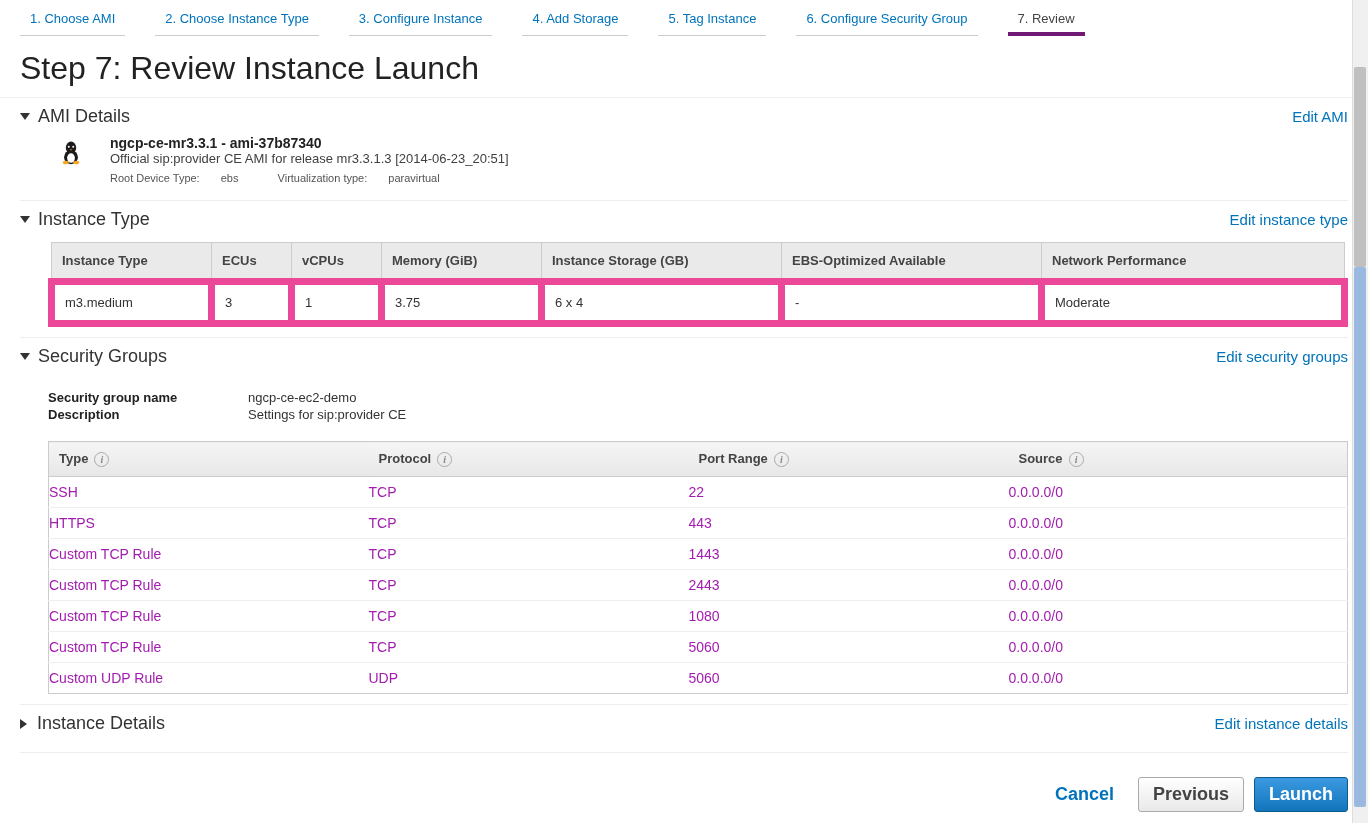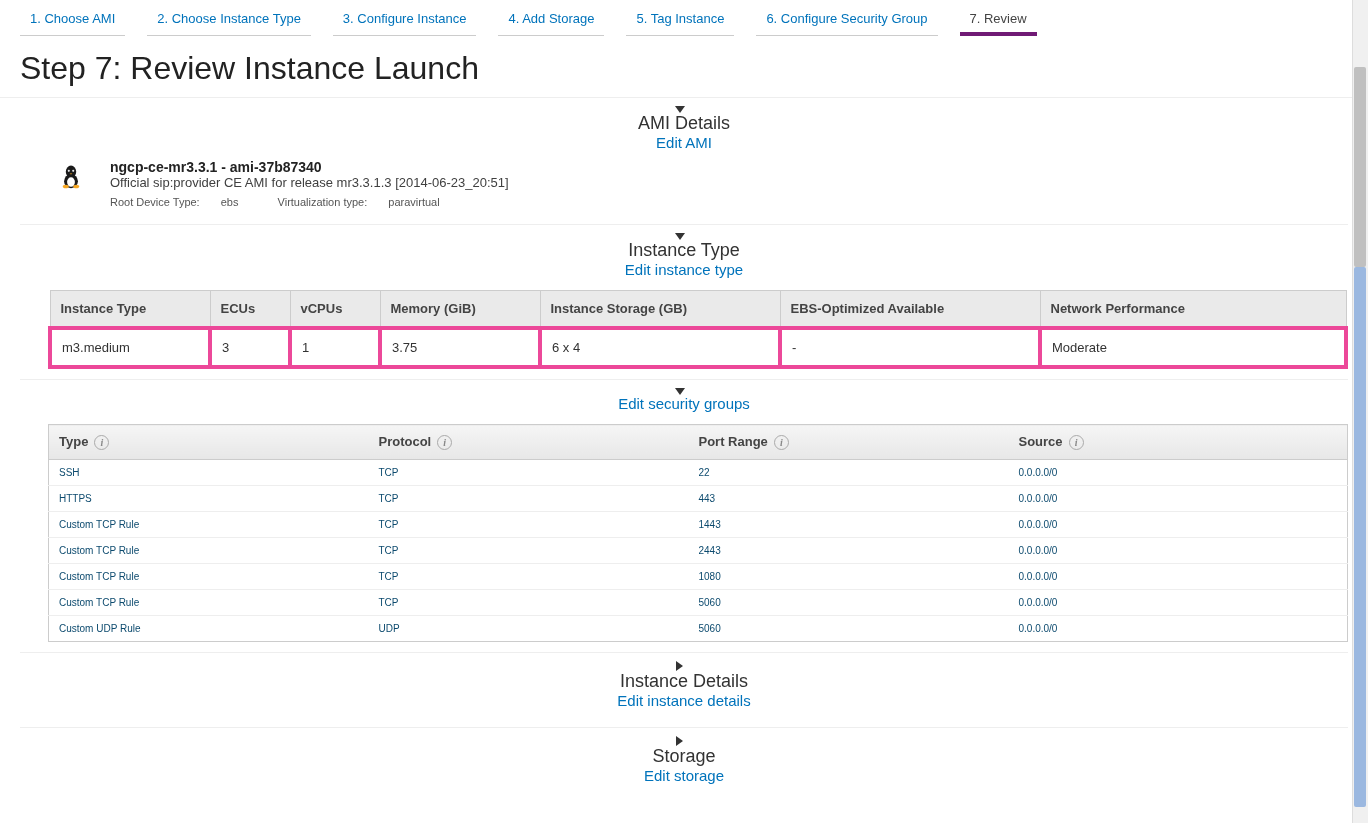--- a/index.html
+++ b/index.html
@@ -7,21 +7,21 @@
     margin: 0;
     font-family: Arial, Helvetica, sans-serif;
     font-size: 13px;
     color: #333;
     background: #fff;
     width: 1368px;
     overflow-x: hidden;
   }
   .wizard-tabs {
     display: flex;
-    gap: 8px;
+    gap: 16px;
     padding: 5px 20px 0 20px;
   }
   .wizard-tab {
     padding: 6px 10px;
     color: #0073bb;
     font-size: 13px;
     border-bottom: 1px solid #ccc;
     cursor: pointer;
     margin-right: 14px;
   }
@@ -42,21 +42,20 @@
   }
   .section {
     border-bottom: 1px solid #eee;
     padding-bottom: 10px;
   }
   .section-header {
     display: flex;
     align-items: center;
     padding: 8px 0;
     position: relative;
-    flex-direction: column;
   }
   .caret {
     width: 0; height: 0;
     border-left: 5px solid transparent;
     border-right: 5px solid transparent;
     border-top: 7px solid #333;
     margin-right: 8px;
   }
   .caret.right {
     border-top: 5px solid transparent;
@@ -100,21 +99,21 @@
     background: #eaeaea;
     font-weight: bold;
     text-align: left;
     padding: 10px 10px;
     border: 1px solid #ccc;
     font-size: 13px;
     color: #444;
   }
   .instance-table td {
     padding: 10px 10px;
-    border: 4px solid #ec4899;
+    border: 7px solid #ec4899;
     font-size: 13px;
     color: #333;
   }
   .sg-meta {
     padding: 14px 0 14px 28px;
   }
   .sg-meta-row { display: flex; padding: 1px 0; }
   .sg-meta-label { width: 200px; font-weight: bold; font-size: 13px; color: #222; }
   .sg-meta-value { font-size: 13px; color: #333; }
   .sg-table {
@@ -126,24 +125,24 @@
     background: linear-gradient(#f5f5f5,#e7e7e7);
     font-weight: bold;
     text-align: left;
     padding: 9px 10px;
     border-bottom: 1px solid #ccc;
     font-size: 13px;
     color: #444;
     margin-left: 15px;
   }
   .sg-table td {
-    padding: 7px 10px;
+    padding: 7px 0;
     border-bottom: 1px solid #eee;
-    font-size: 10px;
-    color: #0c4a6e;
+    font-size: 14px;
+    color: #a21caf;
   }
   .sg-table tr:last-child td { border-bottom: none; }
   .info-icon {
     display: inline-flex;
     width: 15px; height: 15px;
     border: 1px solid #aaa;
     border-radius: 50%;
     justify-content: center;
     align-items: center;
     font-size: 10px;
@@ -277,21 +276,32 @@
         <td>-</td>
         <td>Moderate</td>
       </tr>
         </tbody>
     </table>
   </div>
 
   <div class="section">
     <div class="section-header">
       <span class="caret"></span>
+      <span class="section-title">Security Groups</span>
       <span class="edit-link">Edit security groups</span>
+    </div>
+    <div class="sg-meta">
+      <div class="sg-meta-row">
+        <div class="sg-meta-label">Security group name</div>
+        <div class="sg-meta-value">ngcp-ce-ec2-demo</div>
+      </div>
+      <div class="sg-meta-row">
+        <div class="sg-meta-label">Description</div>
+        <div class="sg-meta-value">Settings for sip:provider CE</div>
+      </div>
     </div>
     <table class="sg-table">
       <thead>
           <tr>
         <th style="width:320px"><span>Type</span><span class="info-icon">i</span></th>
         <th style="width:320px"><span>Protocol</span><span class="info-icon">i</span></th>
         <th style="width:320px"><span>Port Range</span><span class="info-icon">i</span></th>
         <th><span>Source</span><span class="info-icon">i</span></th>
       </tr>
         </thead>
@@ -343,27 +353,20 @@
   </div>
 
   <div class="section">
     <div class="section-header">
       <span class="caret right"></span>
       <span class="section-title">Instance Details</span>
       <span class="edit-link">Edit instance details</span>
     </div>
   </div>
 
-  <div class="section" style="border-bottom:none;">
-    <div class="section-header">
-      <span class="caret right"></span>
-      <span class="section-title">Storage</span>
-      <span class="edit-link">Edit storage</span>
-    </div>
-  </div>
 
 </div>
 
 <div class="footer">
   <button class="btn btn-cancel">Cancel</button>
   <button class="btn btn-prev">Previous</button>
   <button class="btn btn-launch">Launch</button>
 </div>
 
 <div class="scrollbar-right">

